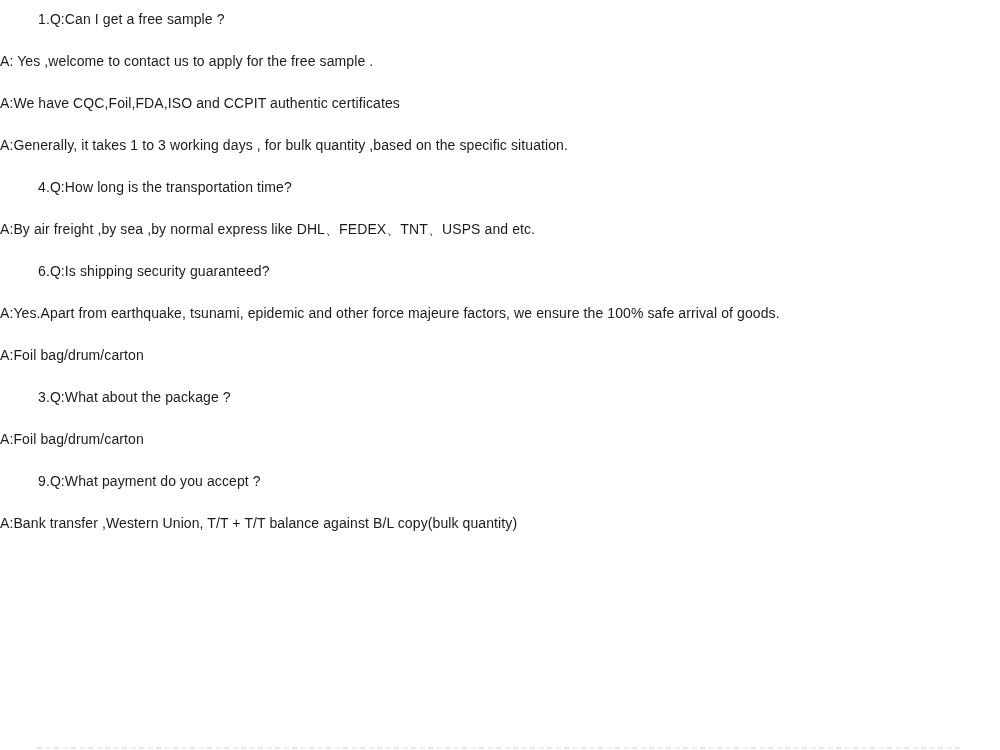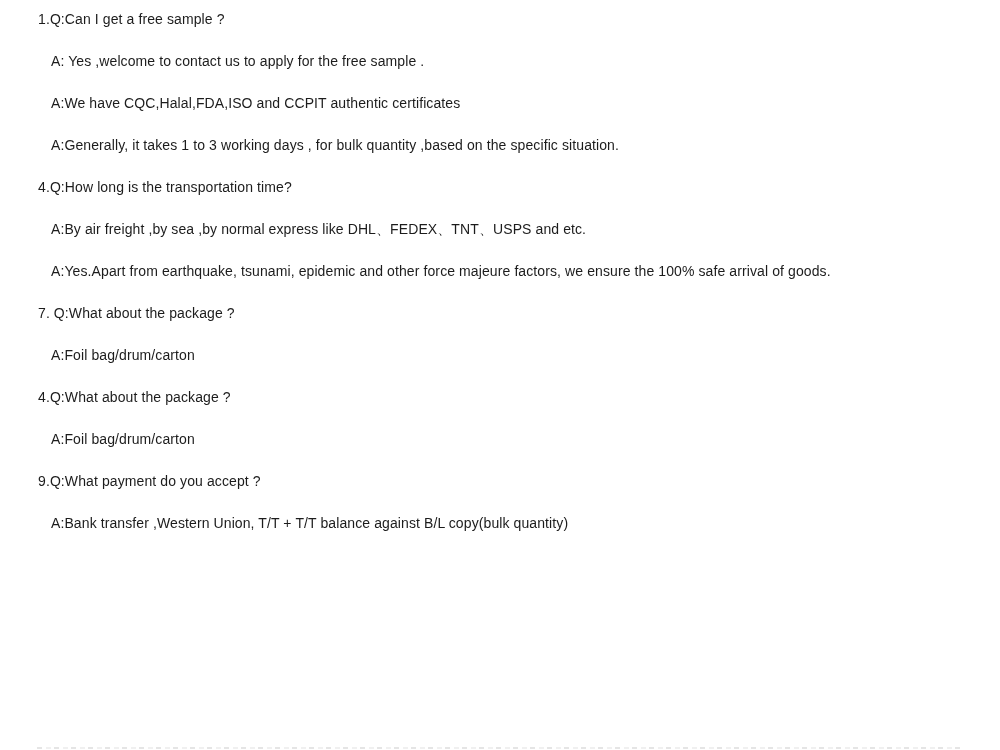--- a/index.html
+++ b/index.html
@@ -21,21 +21,21 @@
     margin-top: -2px;
   }
   #faq-document p {
     margin: 0;
     height: 42px;
     line-height: 42px;
     white-space: nowrap;
     letter-spacing: 0.1px;
   }
   p.q-line { padding-left: 38px; }
-  p.a-line { padding-left: 51px; }
+  p.a-line { }
   
   .cutoff-strip {
     position: absolute;
     left: 37px;
     top: 747px;
     width: 923px;
     height: 2px;
     background: repeating-linear-gradient(
       90deg,
       rgba(0,0,0,0.10) 0px, rgba(0,0,0,0.10) 5px,
@@ -45,33 +45,33 @@
     );
   }
 </style>
 </head>
 <body>
 
 <div id="faq-document">
   <p class="q-line">1.Q:Can I get a free sample ?</p>
   <p class="a-line">A: Yes ,welcome to contact us to apply for the free sample .</p>
 
-  <p class="a-line">A:We have CQC,Halal,FDA,ISO and CCPIT authentic certificates</p>
+  <p class="a-line">A:We have CQC,Foil,FDA,ISO and CCPIT authentic certificates</p>
 
   <p class="a-line">A:Generally, it takes 1 to 3 working days , for bulk quantity ,based on the specific situation.</p>
 
   <p class="q-line">4.Q:How long is the transportation time?</p>
 
   <p class="a-line">A:By air freight ,by sea ,by normal express like DHL、FEDEX、TNT、USPS and etc.</p>
 
+  <p class="q-line">6.Q:Is shipping security guaranteed?</p>
   <p class="a-line">A:Yes.Apart from earthquake, tsunami, epidemic and other force majeure factors, we ensure the 100% safe arrival of goods.</p>
 
-  <p class="q-line">7. Q:What about the package ?</p>
   <p class="a-line">A:Foil bag/drum/carton</p>
 
-  <p class="q-line">4.Q:What about the package ?</p>
+  <p class="q-line">3.Q:What about the package ?</p>
   <p class="a-line">A:Foil bag/drum/carton</p>
 
   <p class="q-line">9.Q:What payment do you accept ?</p>
   <p class="a-line">A:Bank transfer ,Western Union, T/T + T/T balance against B/L copy(bulk quantity)</p>
 </div>
 
 <div class="cutoff-strip"></div>
 
 </body></html>

